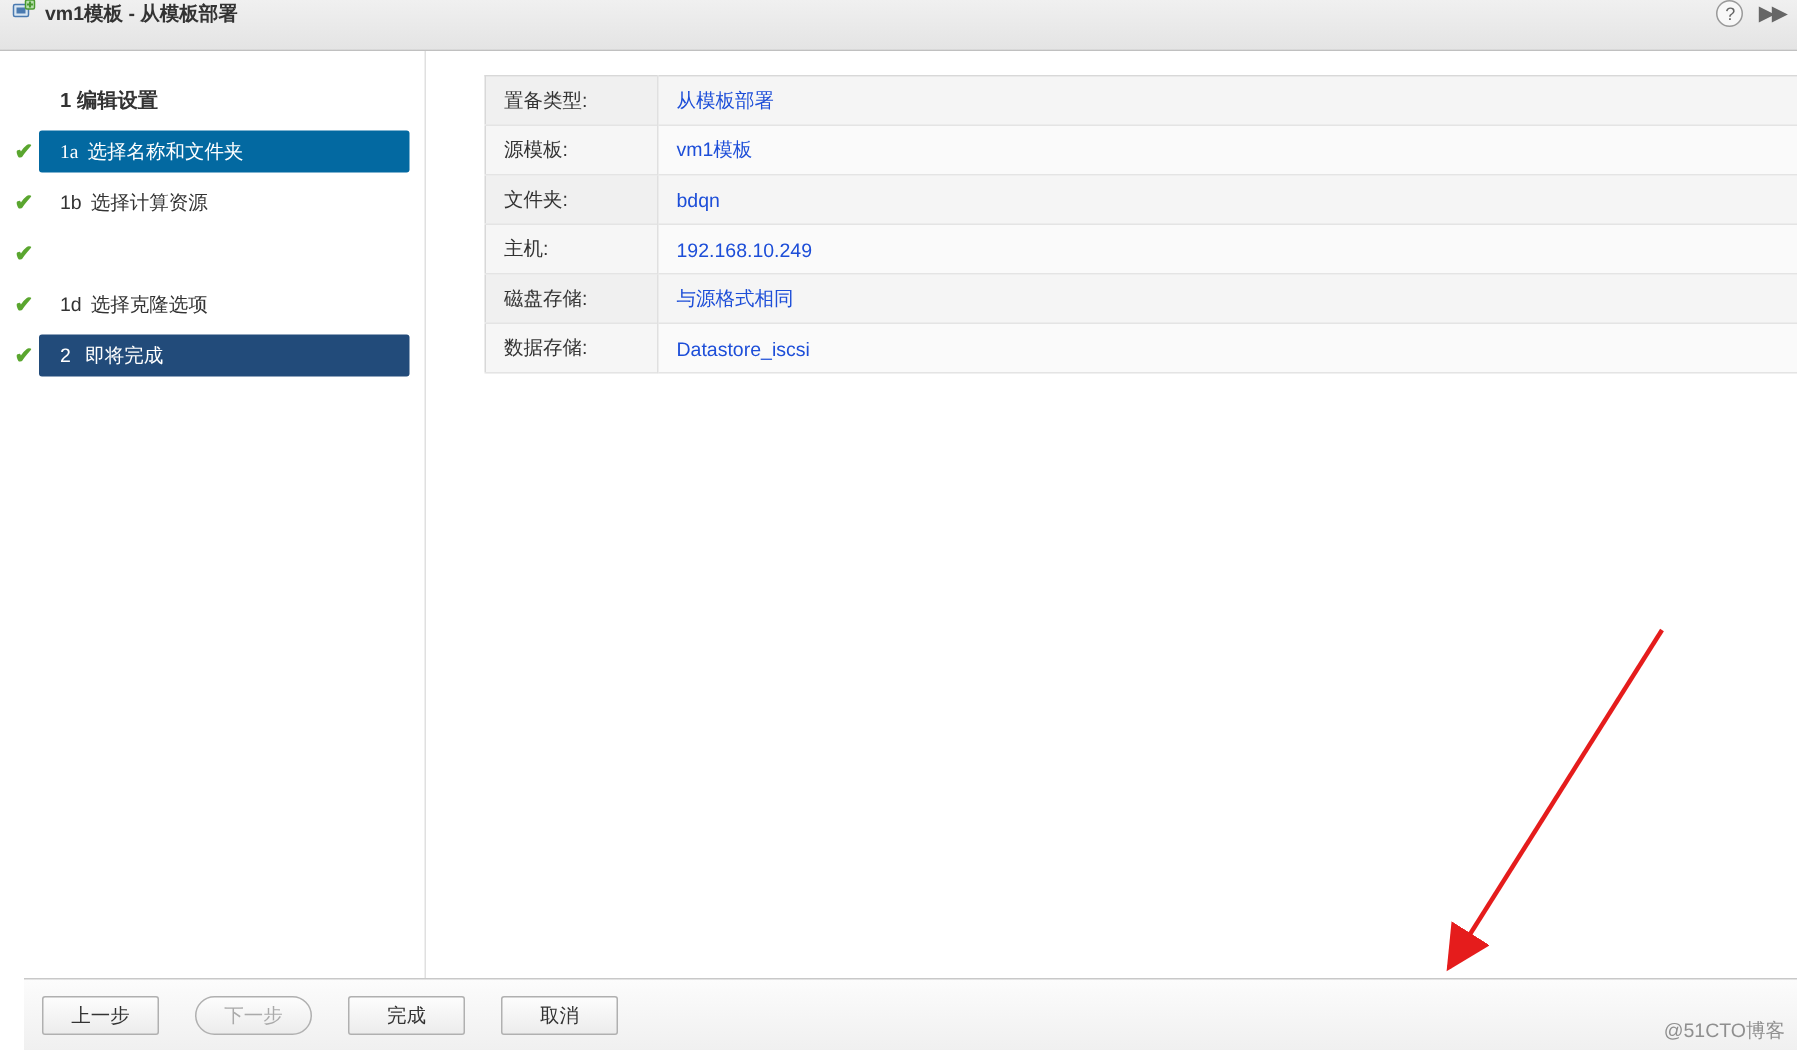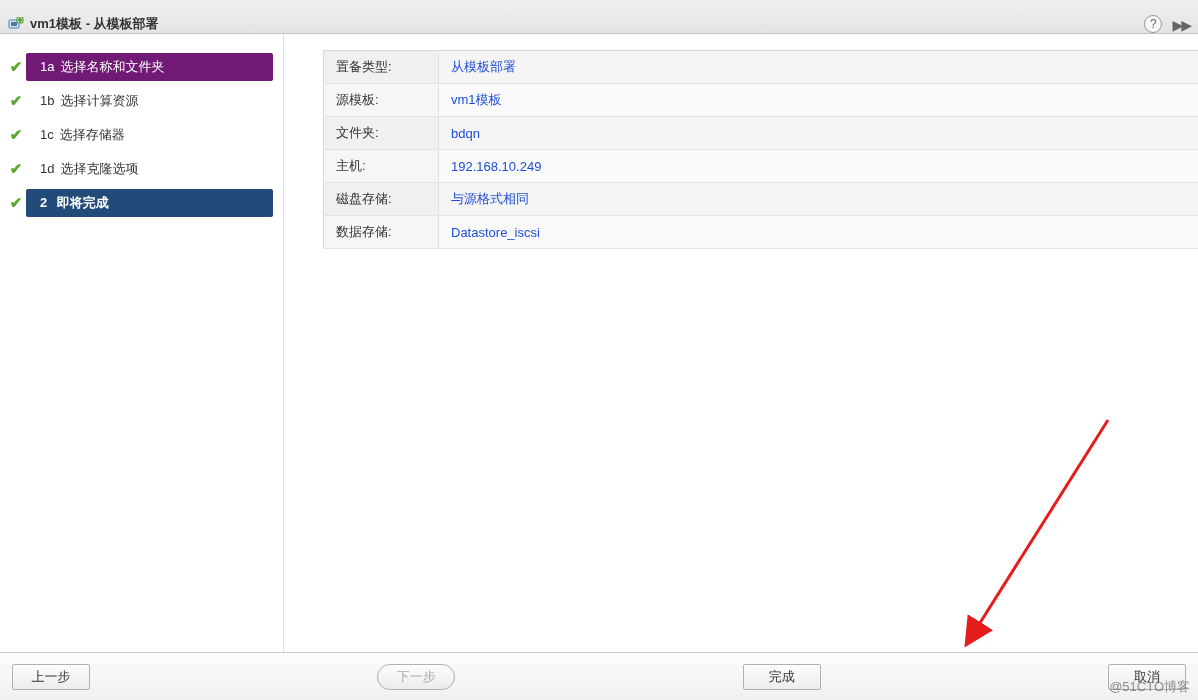--- a/index.html
+++ b/index.html
@@ -11,21 +11,21 @@
       width: 1198px;
       height: 700px;
       overflow: hidden;
       position: relative;
     }
     .titlebar {
       height: 34px;
       background: linear-gradient(#f0f0f0, #e4e4e4);
       border-bottom: 1px solid #c0c0c0;
       display: flex;
-      align-items: flex-end;
+      align-items: flex-start;
       padding: 0 8px;
     }
     .titlebar .vm-icon {
       width: 16px; height: 16px;
       margin-right: 6px;
       position: relative;
     }
     .titlebar .vm-icon svg { display: block; }
     .titlebar .title-text {
       font-weight: bold;
@@ -80,27 +80,28 @@
       font-size: 15px;
       text-align: center;
     }
     .sidebar .step .step-label {
       flex: 1;
       padding: 5px 10px 5px 14px;
       border-radius: 2px;
       font-size: 13px;
     }
     .sidebar .step.active .step-label {
-      background: #701a75;
+      background: #0369a1;
       color: #fff;
+      font-family: Liberation Serif, serif;
     }
     .sidebar .step.current .step-label {
       background: #224b7a;
       color: #fff;
-      font-weight: bold;
+      font-weight: normal;
     }
     .sidebar .step .step-label .num {
       margin-right: 6px;
     }
     .content {
       flex: 1;
       padding: 16px 16px 0 16px;
     }
     .summary-table {
       width: 100%;
@@ -123,29 +124,29 @@
       width: 115px;
       color: #333;
       background: #f0f0f0 !important;
       border-right: 1px solid #e0e0e0;
     }
     .summary-table tr:nth-child(even) td.key { background: #f6f6f6 !important; }
     .summary-table td.val { color: #1d4ed8; }
 
     .footer {
       position: absolute;
-      bottom: 0; left: 0; right: 0;
+      bottom: 0; left: 16px; right: 0;
       height: 48px;
       background: linear-gradient(#fcfcfc, #f0f0f0);
       border-top: 1px solid #c8c8c8;
       display: flex;
-      justify-content: space-between;
+      justify-content: flex-start;
       align-items: center;
       padding: 0 12px;
-      gap: 8px;
+      gap: 24px;
     }
     .footer button {
       min-width: 78px;
       height: 26px;
       font-size: 13px;
       border: 1px solid #b0b0b0;
       background: linear-gradient(#fdfdfd,#ececec);
       border-radius: 2px;
       color: #333;
       cursor: pointer;
@@ -183,32 +184,32 @@
       <path d="M12 1 v4 M10 3 h4" stroke="#4a9a2f" stroke-width="1.4"></path>
     </svg>
   </span>
   <span class="title-text">vm1模板 - 从模板部署</span>
   <span class="help-icon">?</span>
   <span class="expand-icon">▶▶</span>
 </div>
 
 <div class="main-area">
   <div class="sidebar">
+    <div class="section-header">1 编辑设置</div>
 
     <div class="step active">
       <span class="check">✔</span>
       <span class="step-label"><span class="num">1a</span><span>选择名称和文件夹</span></span>
     </div>
     <div class="step">
       <span class="check">✔</span>
       <span class="step-label"><span class="num">1b</span><span>选择计算资源</span></span>
     </div>
     <div class="step">
       <span class="check">✔</span>
-      <span class="step-label"><span class="num">1c</span><span>选择存储器</span></span>
     </div>
     <div class="step">
       <span class="check">✔</span>
       <span class="step-label"><span class="num">1d</span><span>选择克隆选项</span></span>
     </div>
     <div class="step current">
       <span class="check">✔</span>
       <span class="step-label"><span class="num">2</span> <span>即将完成</span></span>
     </div>
   </div>

